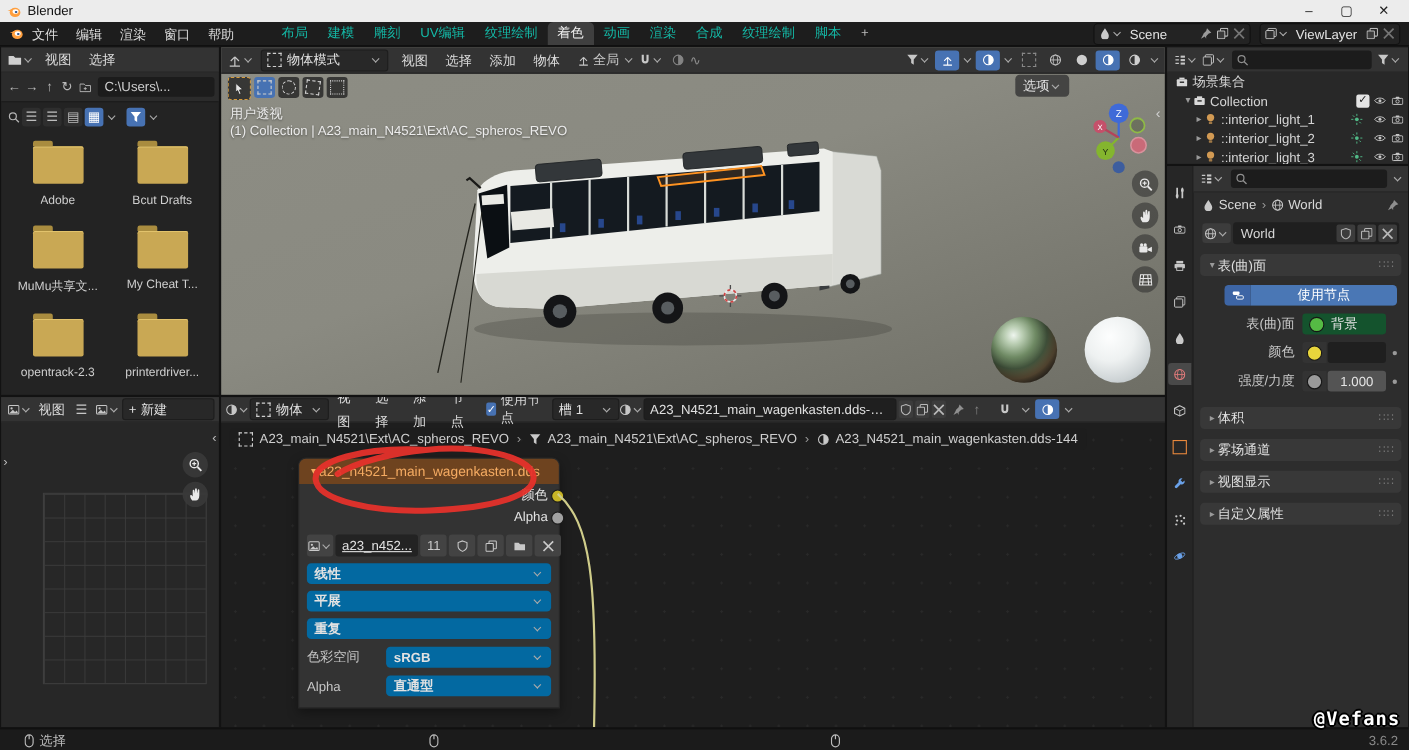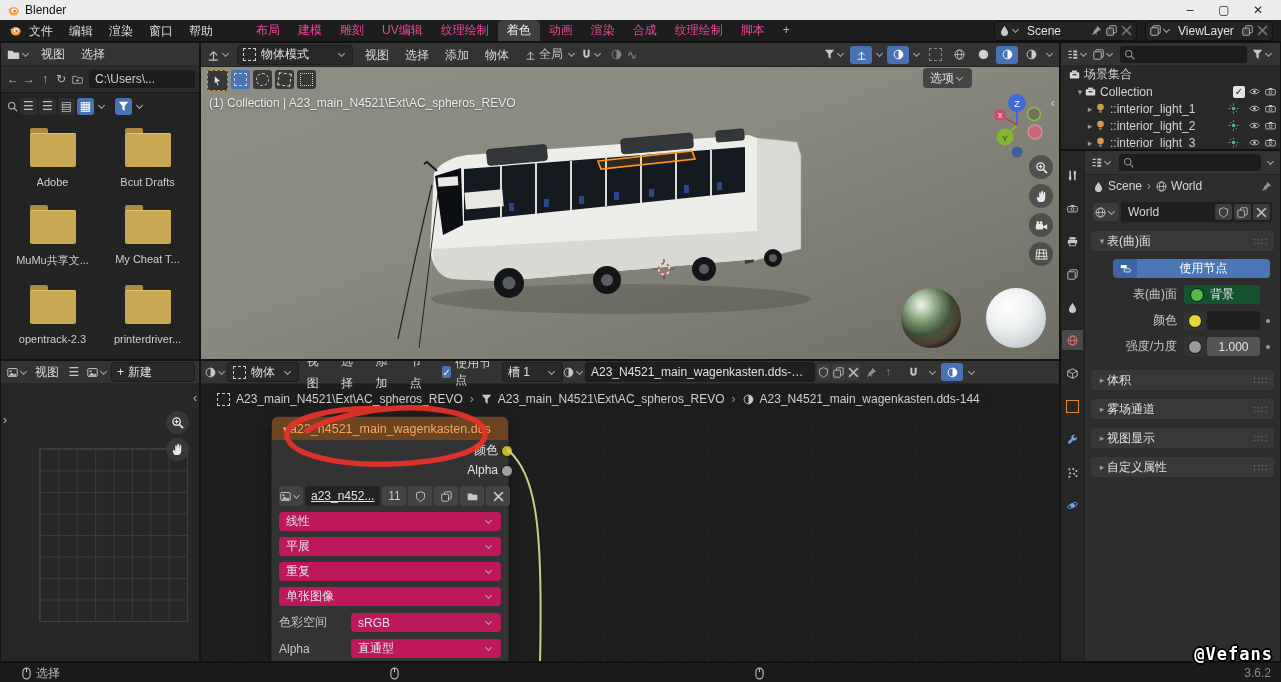--- a/index.html
+++ b/index.html
@@ -18,21 +18,21 @@
   #titlebar{left:0;top:0;width:1281px;height:20px;background:#ececec;color:#111;
             display:flex;align-items:center;padding:0 6px;box-sizing:border-box;}
   #titlebar .t{font-size:12px;margin-left:6px;}
   #wctrl{margin-left:auto;display:flex;}
   #wctrl span{width:34px;text-align:center;font-size:12px;color:#222;cursor:default;}
   
   #topbar{left:0;top:20px;width:1281px;height:22px;background:#1d1d1d;display:flex;
           align-items:center;padding:0 8px;box-sizing:border-box;border-bottom:1px solid #101010;}
   .menu{padding:0 8px;color:#dcdcdc;line-height:22px;}
   #tabs{display:flex;margin-left:26px;}
-  .tab{padding:0 9px;line-height:21px;color:#ec4899;}
+  .tab{padding:0 9px;line-height:21px;color:#14b8a6;}
   .tab.active{background:#3f3f3f;border-radius:5px 5px 0 0;color:#f0f0f0;}
   .tab.add{color:#bbb;}
   .idwidget{display:flex;align-items:center;background:#232323;border:1px solid #111;
             border-radius:4px;height:18px;padding:0 4px;margin-left:8px;}
   .idwidget .val{padding:0 6px;color:#e3e3e3;min-width:58px;}
   .idwidget .ghost{opacity:.45;}
   
   .editor{position:absolute;box-sizing:border-box;border:1px solid #121212;overflow:hidden;}
   .ehead{height:23px;background:#333333;display:flex;align-items:center;padding:0 4px;
          border-bottom:1px solid #262626;box-sizing:border-box;}
@@ -128,22 +128,22 @@
   #sebread .sep{margin:0 7px;color:#9a9a9a;}
   #node{position:absolute;left:70px;top:55px;width:236px;background:rgba(52,52,52,.97);
         border:1px solid #272727;border-radius:7px 7px 0 0;box-shadow:0 4px 10px rgba(0,0,0,.35);}
   #nodehead{height:23px;background:#6e431f;border-radius:6px 6px 0 0;display:flex;align-items:center;
             padding:0 8px;color:#f5ab62;font-size:12.5px;}
   .outrow{display:flex;align-items:center;justify-content:flex-end;height:20px;padding-right:10px;color:#e3e3e3;position:relative;}
   .nodesock{position:absolute;right:-5px;width:10px;height:10px;border-radius:50%;border:1px solid #191919;}
   .imgrow{display:flex;align-items:center;margin:6px 7px 0 7px;height:20px;gap:2px;}
   .imgrow .field{flex:1;height:20px;background:#232323;border-radius:3px;display:flex;align-items:center;padding:0 6px;color:#e2e2e2;text-decoration:underline;}
   .imgrow .nb{height:20px;min-width:18px;background:#434343;border-radius:3px;display:flex;align-items:center;justify-content:center;color:#c9c9c9;padding:0 3px;}
-  .ndd{margin:6px 7px 0 7px;height:19px;background:#be185d;border-radius:4px;display:flex;align-items:center;
-       padding:0 7px;color:#e2e2e2;}
+  .ndd{margin:6px 7px 0 7px;height:19px;background:#0369a1;border-radius:4px;display:flex;align-items:center;
+       padding:0 7px;color:#e2e2e2;font-weight:bold;}
   .ndd .chev{margin-left:auto;}
   .nrow{display:flex;align-items:center;margin:7px 7px 0 7px;}
   .nrow .lb{width:72px;color:#c6c6c6;flex:0 0 auto;}
   .nrow .ndd{flex:1;margin:0;}
   
   #statusbar{left:0;top:662px;width:1281px;height:20px;background:#1b1b1b;border-top:1px solid #0e0e0e;
              display:flex;align-items:center;color:#bdbdbd;}
   #statusbar .ver{position:absolute;right:10px;color:#8a8a8a;}
   .mouseg{display:flex;align-items:center;gap:5px;position:absolute;}
   #watermark{position:absolute;right:8px;top:644px;font-family:"DejaVu Sans Mono",monospace;
@@ -555,20 +555,21 @@
           <span class="selquad" style="border-style:dotted"></span>
         </div>
     </div>
 
     <div id="vpoptions">
       <span>选项</span>
       <i class="chev sm"></i>
     </div>
 
     <div id="vpoverlay">
+      <div>用户透视</div>
       <div>(1) Collection | A23_main_N4521\Ext\AC_spheros_REVO</div>
     </div>
     <span id="vpcollapse">‹</span>
 
     <svg class="abs" style="left:0;top:0;pointer-events:none" width="860" height="318" viewBox="0 0 860 318">
       <ellipse cx="420" cy="256" rx="190" ry="15" fill="rgba(30,30,25,.2)"></ellipse>
       <path d="M548,94 L596,99 L600,112 L600,206 L552,218 Z" fill="#d9dad5" stroke="#9aa09a" stroke-width=".5"></path>
       <path d="M544,96 L553,95 L553,219 L544,221 Z" fill="#3a3d3f"></path>
       <path d="M233,130 C240,119 252,114 266,112 L548,92 L556,95 L556,216 L300,238 L252,236 C239,234 231,224 229,206 Z" fill="#edeeea"></path>
       <path d="M232,206 L556,188 L556,216 L300,238 L252,236 C239,234 232,226 232,206 Z" fill="#d8d9d3"></path>
@@ -1100,24 +1101,20 @@
         <i class="chev sm"></i>
       </div>
       <div class="ndd">
         <span>平展</span>
         <i class="chev sm"></i>
       </div>
       <div class="ndd">
         <span>重复</span>
         <i class="chev sm"></i>
       </div>
-      <div class="ndd">
-        <span>单张图像</span>
-        <i class="chev sm"></i>
-      </div>
       <div class="nrow">
         <span class="lb">色彩空间</span>
         <div class="ndd">
           <span>sRGB</span>
           <i class="chev sm"></i>
         </div>
       </div>
       <div class="nrow" style="padding-bottom:10px">
         <span class="lb">Alpha</span>
         <div class="ndd">

